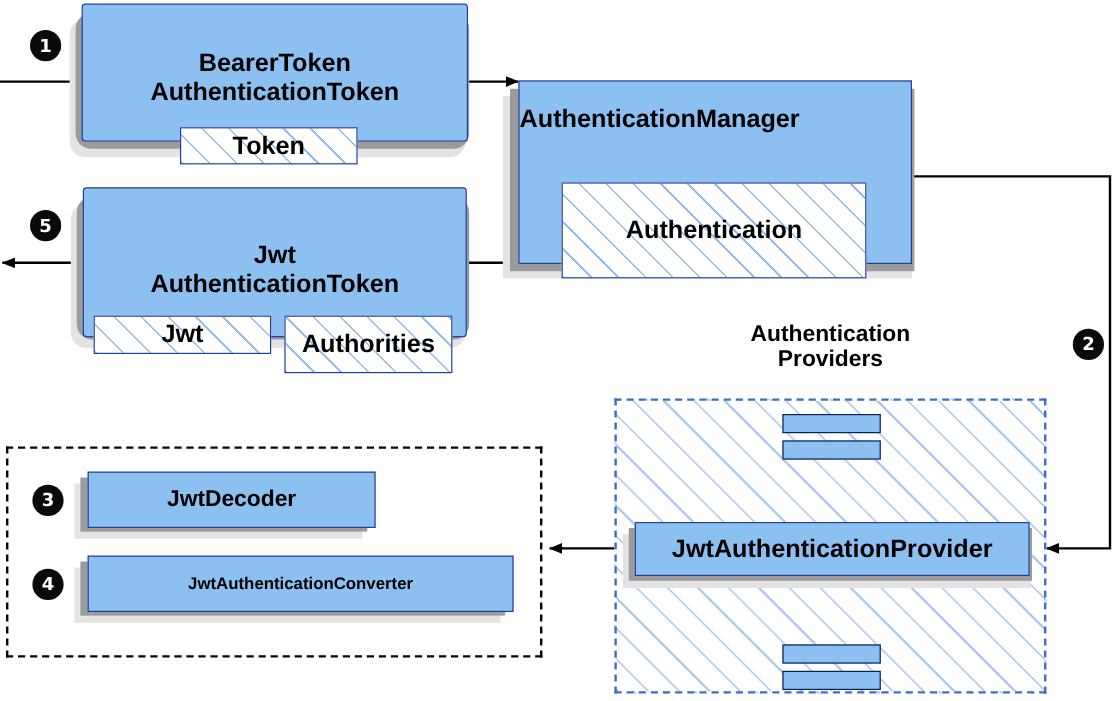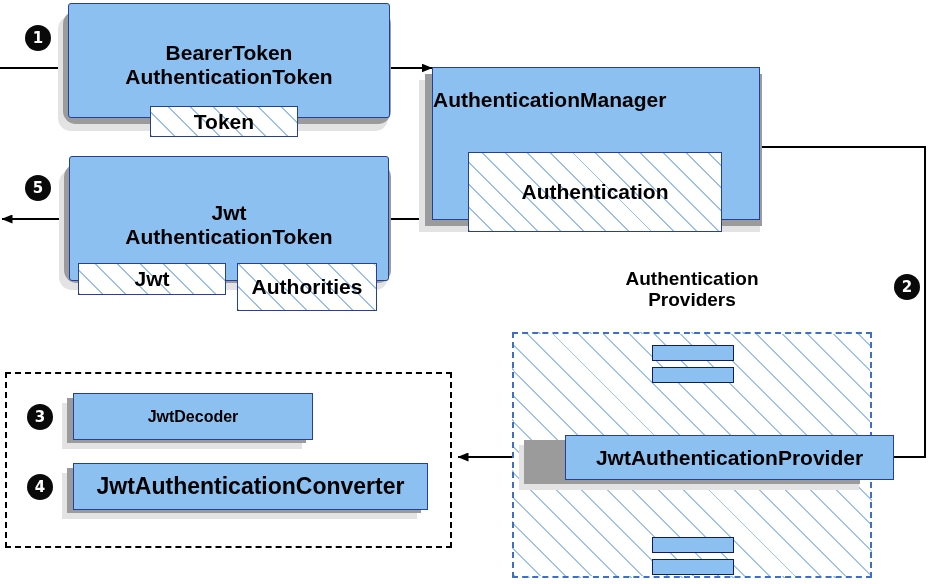--- a/index.html
+++ b/index.html
@@ -185,31 +185,31 @@
 Providers</div>
 
   <div class="bar" style="left:652px; top:345px; width:82px; height:16px;"></div>
   <div class="bar" style="left:652px; top:367px; width:82px; height:16px;"></div>
 
   <div class="bar" style="left:652px; top:537px; width:82px; height:16px;"></div>
   <div class="bar" style="left:652px; top:559px; width:82px; height:16px;"></div>
 
   <div class="shadow2" style="left:519px; top:445px; width:340px; height:45px;"></div>
   <div class="shadow1" style="left:524px; top:440px; width:336px; height:44px;"></div>
-  <div class="node" style="left:529px; top:435px; width:329px; height:45px; font-size:21px;margin-left:36px;">JwtAuthenticationProvider</div>
+  <div class="node" style="left:529px; top:435px; width:329px; height:45px; font-size:21px;">JwtAuthenticationProvider</div>
 
   <div class="dashed-black" style="left:5px; top:372px; width:447px; height:176px;"></div>
 
   <div class="shadow2" style="left:62px; top:403px; width:240px; height:46px;"></div>
   <div class="shadow1" style="left:67px; top:398px; width:239px; height:45px;"></div>
-  <div class="node" style="left:73px; top:393px; width:240px; height:47px; font-size:16px;">JwtDecoder</div>
+  <div class="node" style="left:73px; top:393px; width:240px; height:47px; font-size:19px;">JwtDecoder</div>
 
   <div class="shadow2" style="left:62px; top:473px; width:355px; height:46px;"></div>
   <div class="shadow1" style="left:67px; top:468px; width:354px; height:45px;"></div>
-  <div class="node" style="left:73px; top:463px; width:355px; height:47px; font-size:23px;">JwtAuthenticationConverter</div>
+  <div class="node" style="left:73px; top:463px; width:355px; height:47px; font-size:14px;">JwtAuthenticationConverter</div>
 
   <div class="shadow2" style="left:419px; top:80px; width:341px; height:152px;"></div>
   <div class="shadow1" style="left:425px; top:74px; width:337px; height:152px;"></div>
   <div class="node" style="left:432px; top:67px; width:328px; height:153px; flex-direction:column; justify-content:flex-start; padding-top:20px; font-size:21px;">
     <div style="width:100%; text-align:left;">AuthenticationManager</div>
   </div>
   <div class="hatch" style="left:468px; top:125px; width:254px; height:80px; font-size:21px;">Authentication</div>
 
   <div class="shadow2 rounded" style="left:58px; top:16px; width:330px; height:115px;"></div>
   <div class="shadow1 rounded" style="left:63px; top:11px; width:328px; height:113px;"></div>

